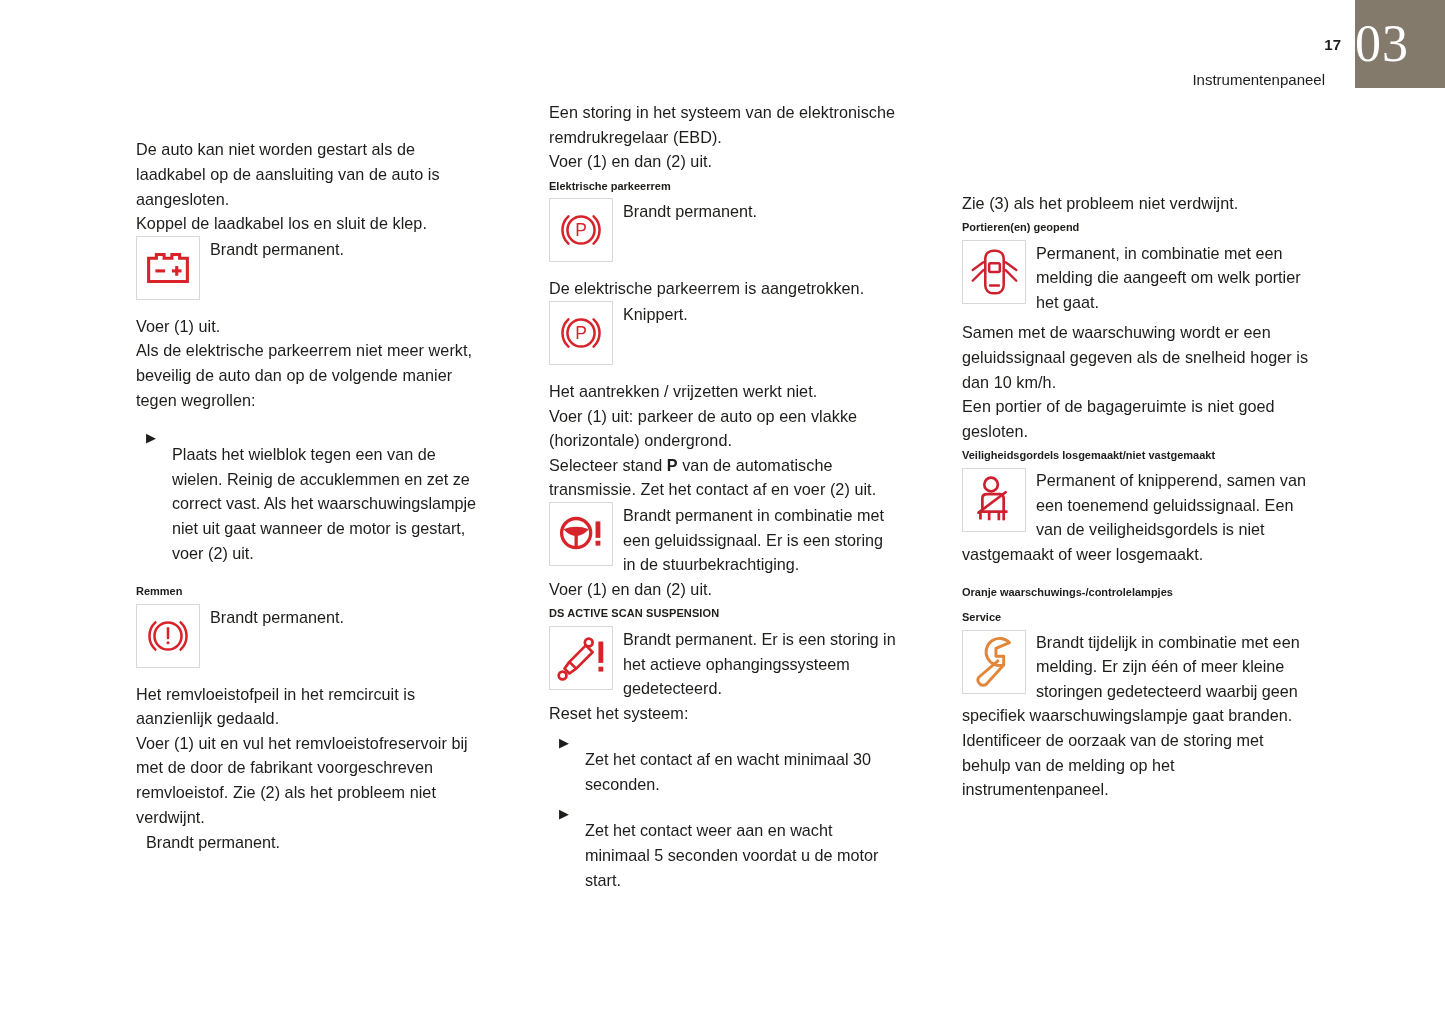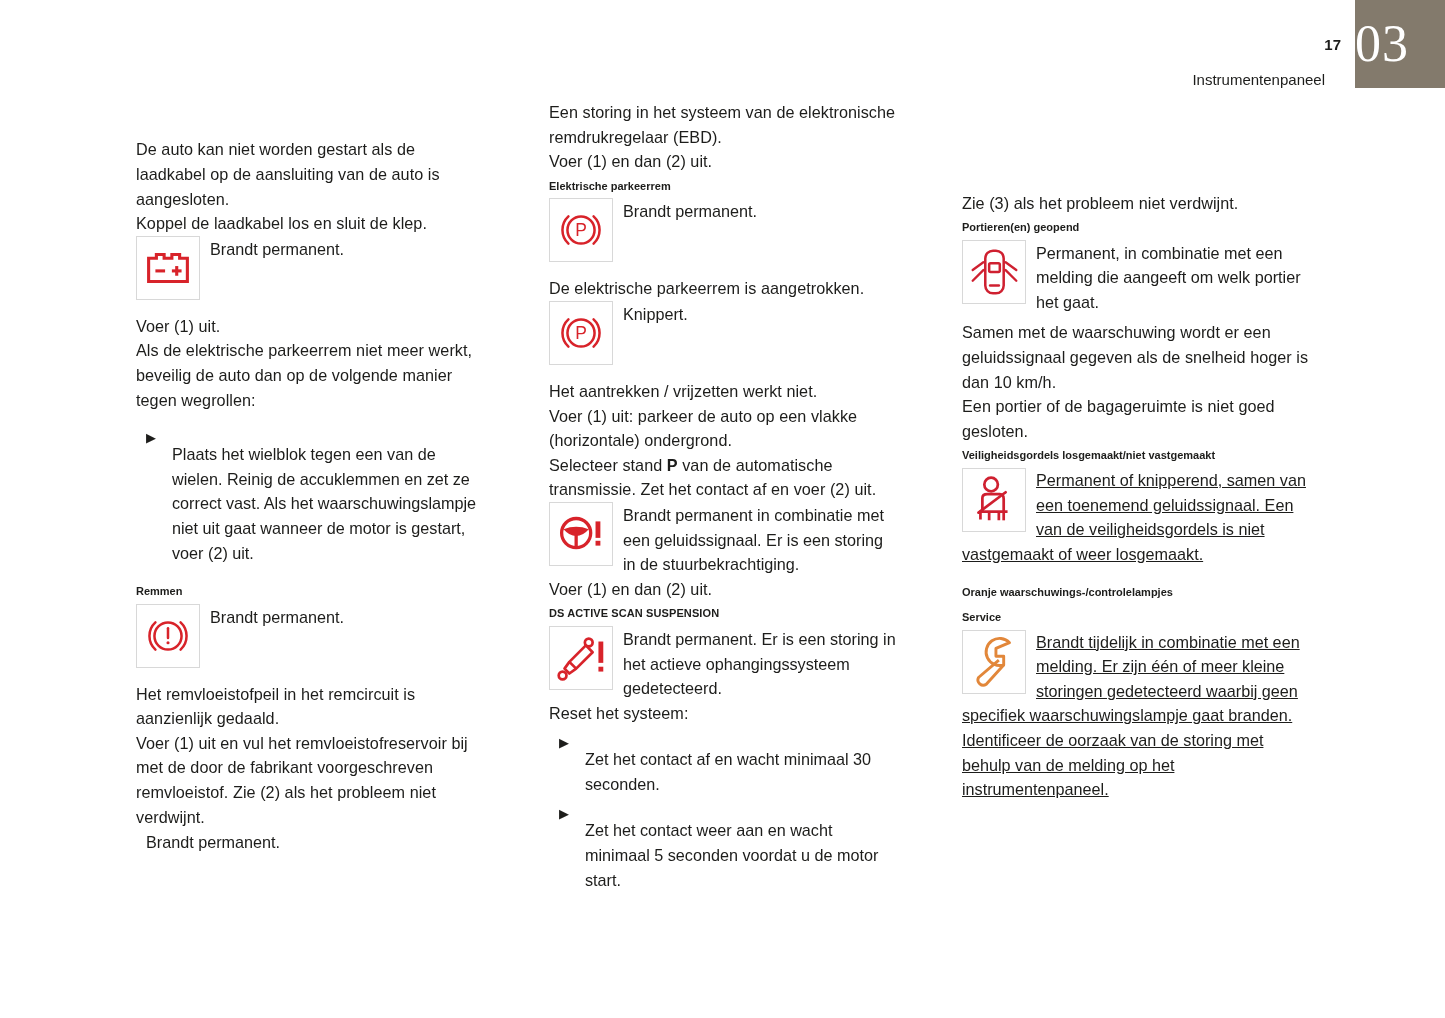--- a/index.html
+++ b/index.html
@@ -124,21 +124,21 @@
     background: #fff;
     box-sizing: border-box;
     display: inline-block;
     vertical-align: top;
   }
   .icon-box svg { display: block; width: 100%; height: 100%; }
   .icon-pair { display: flex; }
   .icon-pair .icon-box + .icon-box { border-left: none; }
 
   
-  .float-block { overflow: hidden; text-decoration: underline; }
+  .float-block { overflow: hidden; }
   .float-block .icon-box { float: left; margin-right: 10px; }
   .float-block .wrap-text {
     font-size: 16.2px;
     line-height: 24.6px;
   }
 </style>
 </head>
 <body>
 
 <div class="header">

